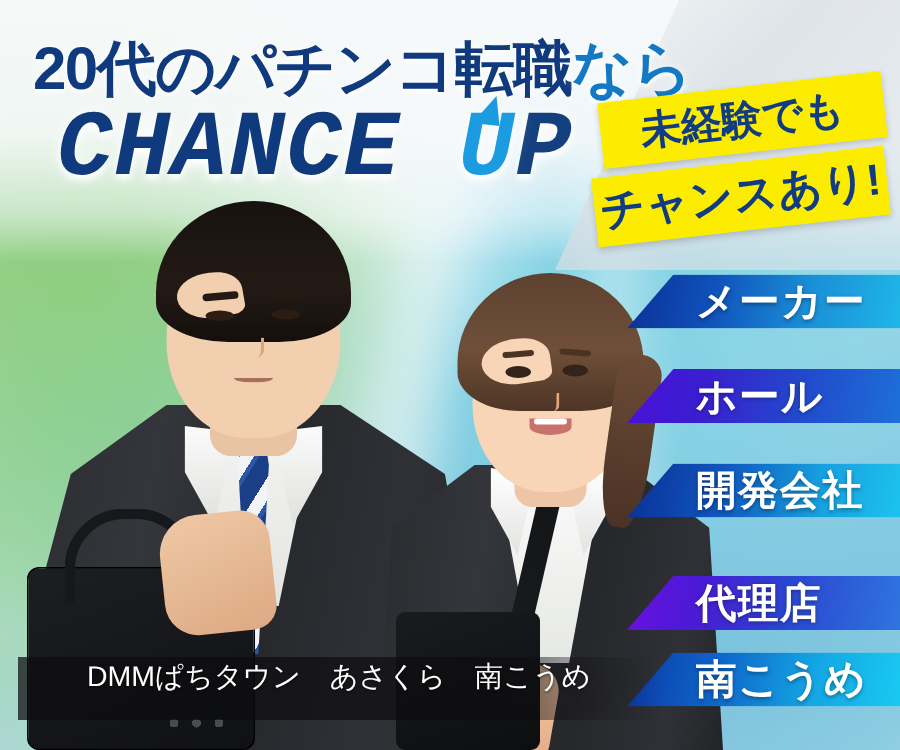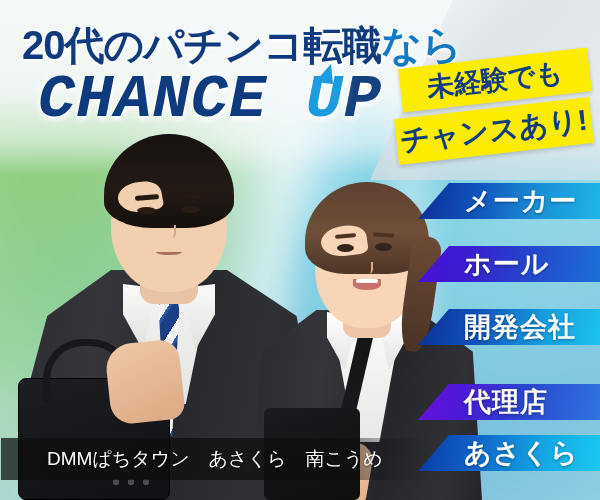--- a/index.html
+++ b/index.html
@@ -220,23 +220,23 @@
     white-space:nowrap;
   }
   .cat-1{top:183px;background:linear-gradient(100deg,#0b2f95 0%,#1052bb 32%,#1a8fd6 66%,#1fb6e8 100%);}
   .cat-2{top:246px;background:linear-gradient(100deg,#4a10d8 0%,#3a1ed0 28%,#2248cc 62%,#1d6fd8 100%);}
   .cat-3{top:309px;background:linear-gradient(100deg,#0b2f95 0%,#0f55bd 34%,#17a0e0 70%,#1cc2ee 100%);}
   .cat-4{top:384px;background:linear-gradient(100deg,#6a10e0 0%,#4a1ad6 26%,#2a46d0 58%,#2f74df 100%);}
   .cat-5{top:435px;background:linear-gradient(100deg,#0a3aa8 0%,#0f63c8 32%,#14a6e4 68%,#19c9f2 100%);}
 
   
   .caption-bar{
-    position:absolute;left:1px;bottom:20px;width:430px;height:42px;
+    position:absolute;left:12px;bottom:20px;width:430px;height:42px;
     background:linear-gradient(90deg,rgba(12,12,14,.72) 0%,rgba(12,12,14,.68) 72%,rgba(12,12,14,0) 100%);
-    display:flex;align-items:center;
+    display:flex;
   }
   .caption-bar .txt{
     color:#fff;font-size:19px;margin-left:46px;white-space:pre;
     text-shadow:0 1px 2px rgba(0,0,0,.6);
   }
 </style>
 </head>
 <body>
 
 <div id="banner">
@@ -315,20 +315,20 @@
   <div class="cat cat-3">
     <span>開発会社</span>
   </div>
   <div class="cat cat-2">
     <span>ホール</span>
   </div>
   <div class="cat cat-4">
     <span>代理店</span>
   </div>
   <div class="cat cat-5">
-    <span>あさくら</span>
+    <span>南こうめ</span>
   </div>
 
   <div class="caption-bar">
     <span class="txt">DMMぱちタウン　あさくら　南こうめ</span>
   </div>
 
 </div>
 
 </body></html>

